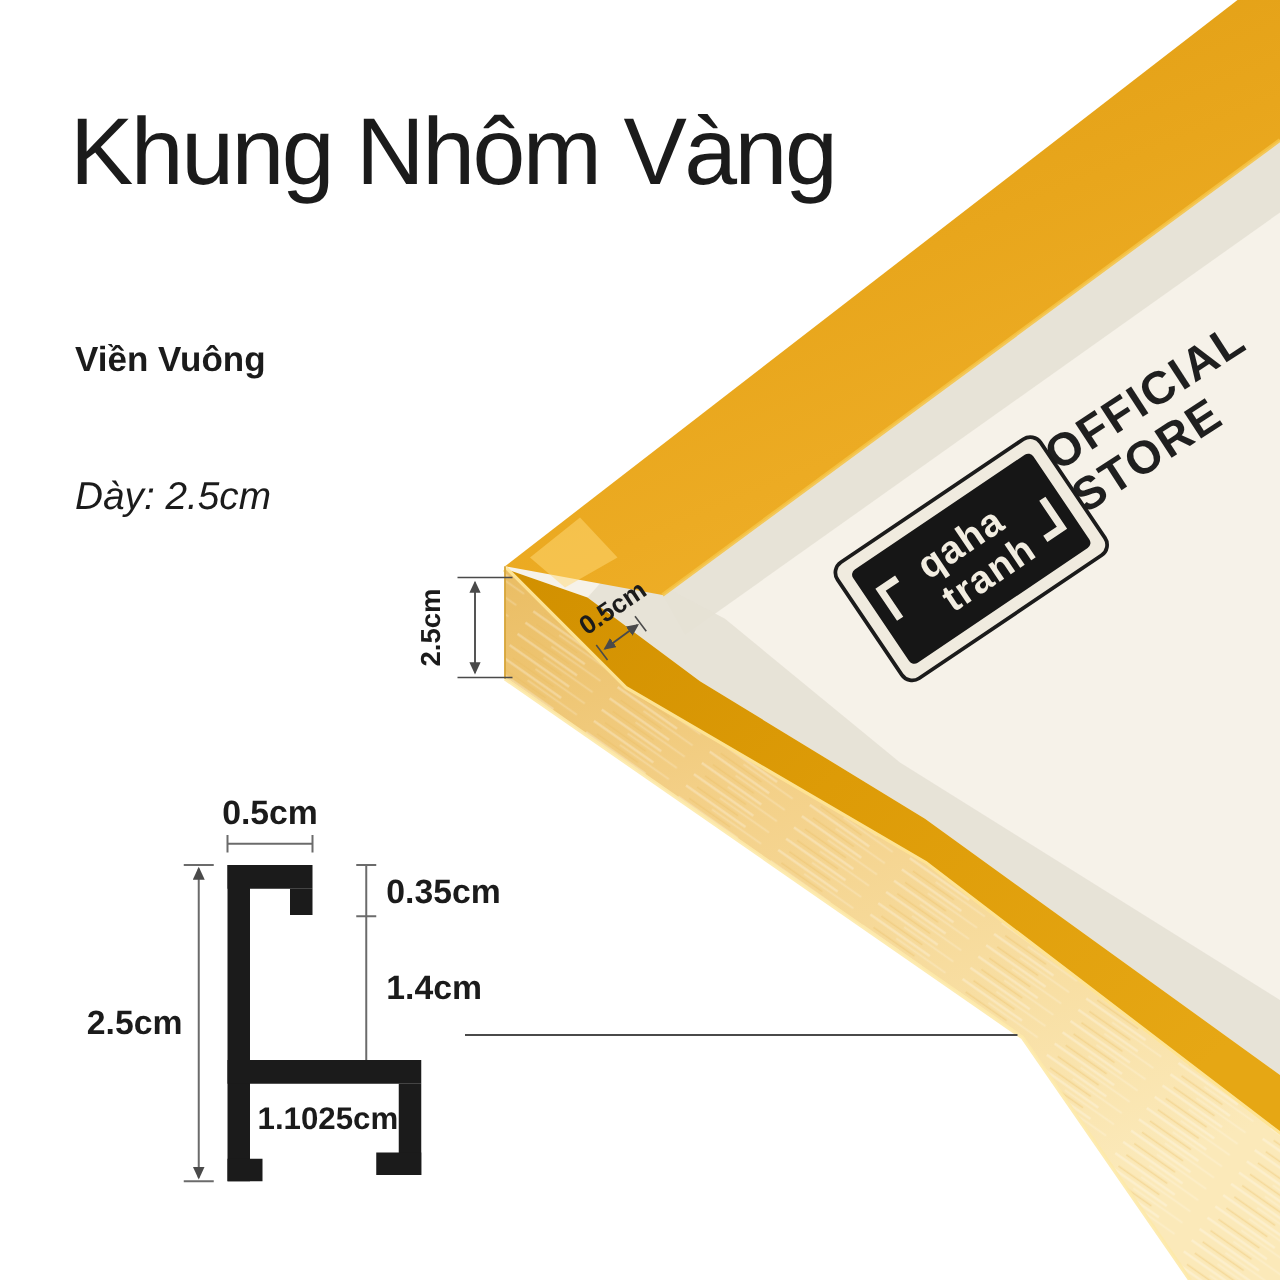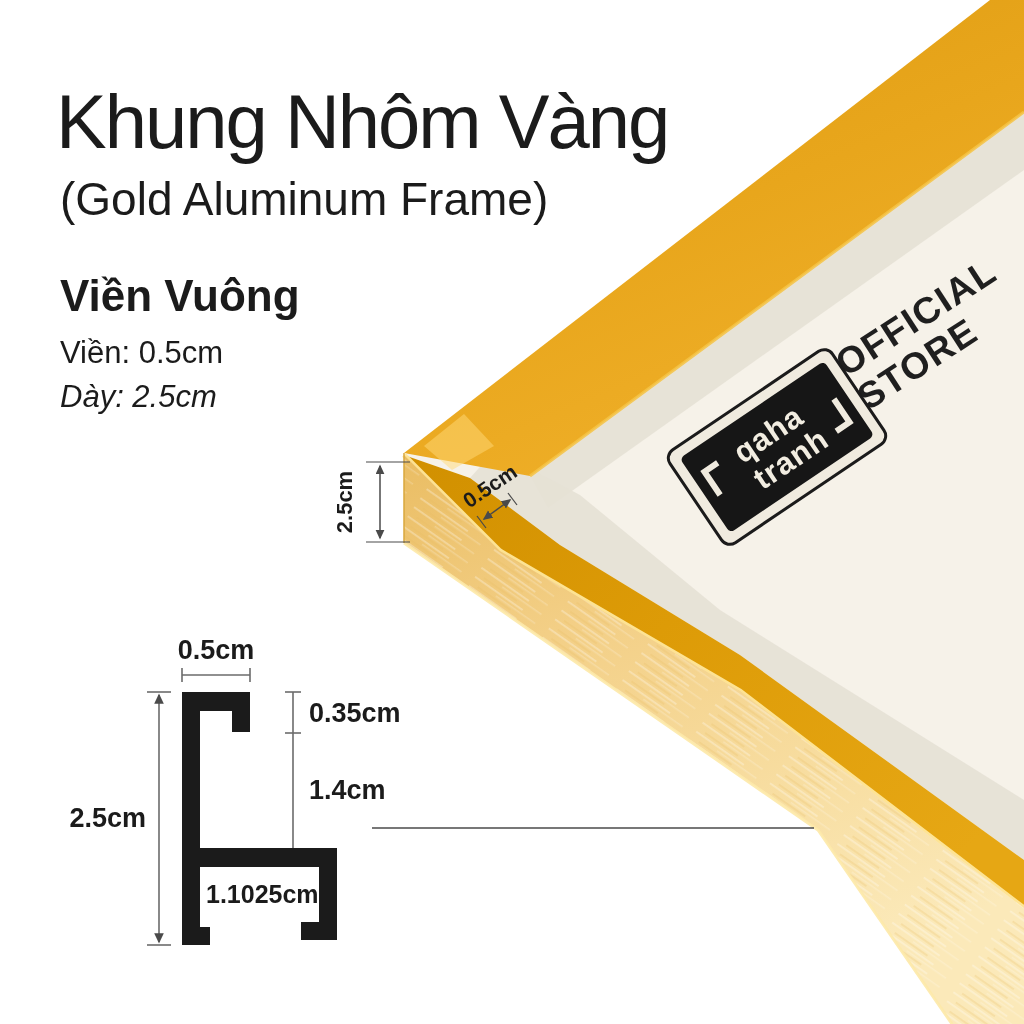--- a/index.html
+++ b/index.html
@@ -2,21 +2,21 @@
 <html><head>
 <meta charset="utf-8">
 <style>
   html,body{margin:0;padding:0;width:1024px;height:1024px;background:#ffffff;overflow:hidden;
     font-family:"Liberation Sans","DejaVu Sans",sans-serif;color:#1b1b1b;}
   .stage{position:absolute;left:0;top:0;width:1024px;height:1024px;}
   svg.art{position:absolute;left:0;top:0;width:1024px;height:1024px;}
   .txt{position:absolute;white-space:nowrap;}
   .title{left:56px;top:84px;font-size:76px;font-weight:400;letter-spacing:-2px;line-height:1;}
   .subtitle{left:60px;top:176px;font-size:46px;font-weight:400;letter-spacing:0px;line-height:1;}
-  .spec-head{left:60px;top:274px;font-size:44px;font-weight:700;line-height:1;}
+  .spec-head{left:60px;top:274px;font-size:28px;font-weight:700;line-height:1;}
   .spec-line1{left:60px;top:336px;font-size:31px;font-weight:400;line-height:1.1;}
   .spec-line2{left:60px;top:380px;font-size:31px;font-weight:400;line-height:1.1;font-style:italic;}
   .dimtext{font-weight:700;fill:#1b1b1b;}
   .storetext{font-weight:700;fill:#1f1f1f;letter-spacing:1.5px;}
   .badgetext{font-weight:700;fill:#f2ede1;letter-spacing:1px;}
 </style>
 </head>
 <body>
 
 <div class="stage">
@@ -120,18 +120,16 @@
     </g>
 
     <text class="dimtext" x="216" y="659" font-size="27" text-anchor="middle">0.5cm</text>
     <text class="dimtext" x="146" y="827" font-size="27" text-anchor="end">2.5cm</text>
     <text class="dimtext" x="309" y="722" font-size="27" text-anchor="start">0.35cm</text>
     <text class="dimtext" x="309" y="799" font-size="27" text-anchor="start">1.4cm</text>
     <text class="dimtext" x="206" y="903" font-size="25" text-anchor="start">1.1025cm</text>
   </svg>
 
   <div class="txt title">Khung Nhôm Vàng</div>
-  <div class="txt subtitle">(Gold Aluminum Frame)</div>
   <div class="txt spec-head">Viền Vuông</div>
-  <div class="txt spec-line1">Viền: 0.5cm</div>
   <div class="txt spec-line2">Dày: 2.5cm</div>
 
 </div>
 
 </body></html>

